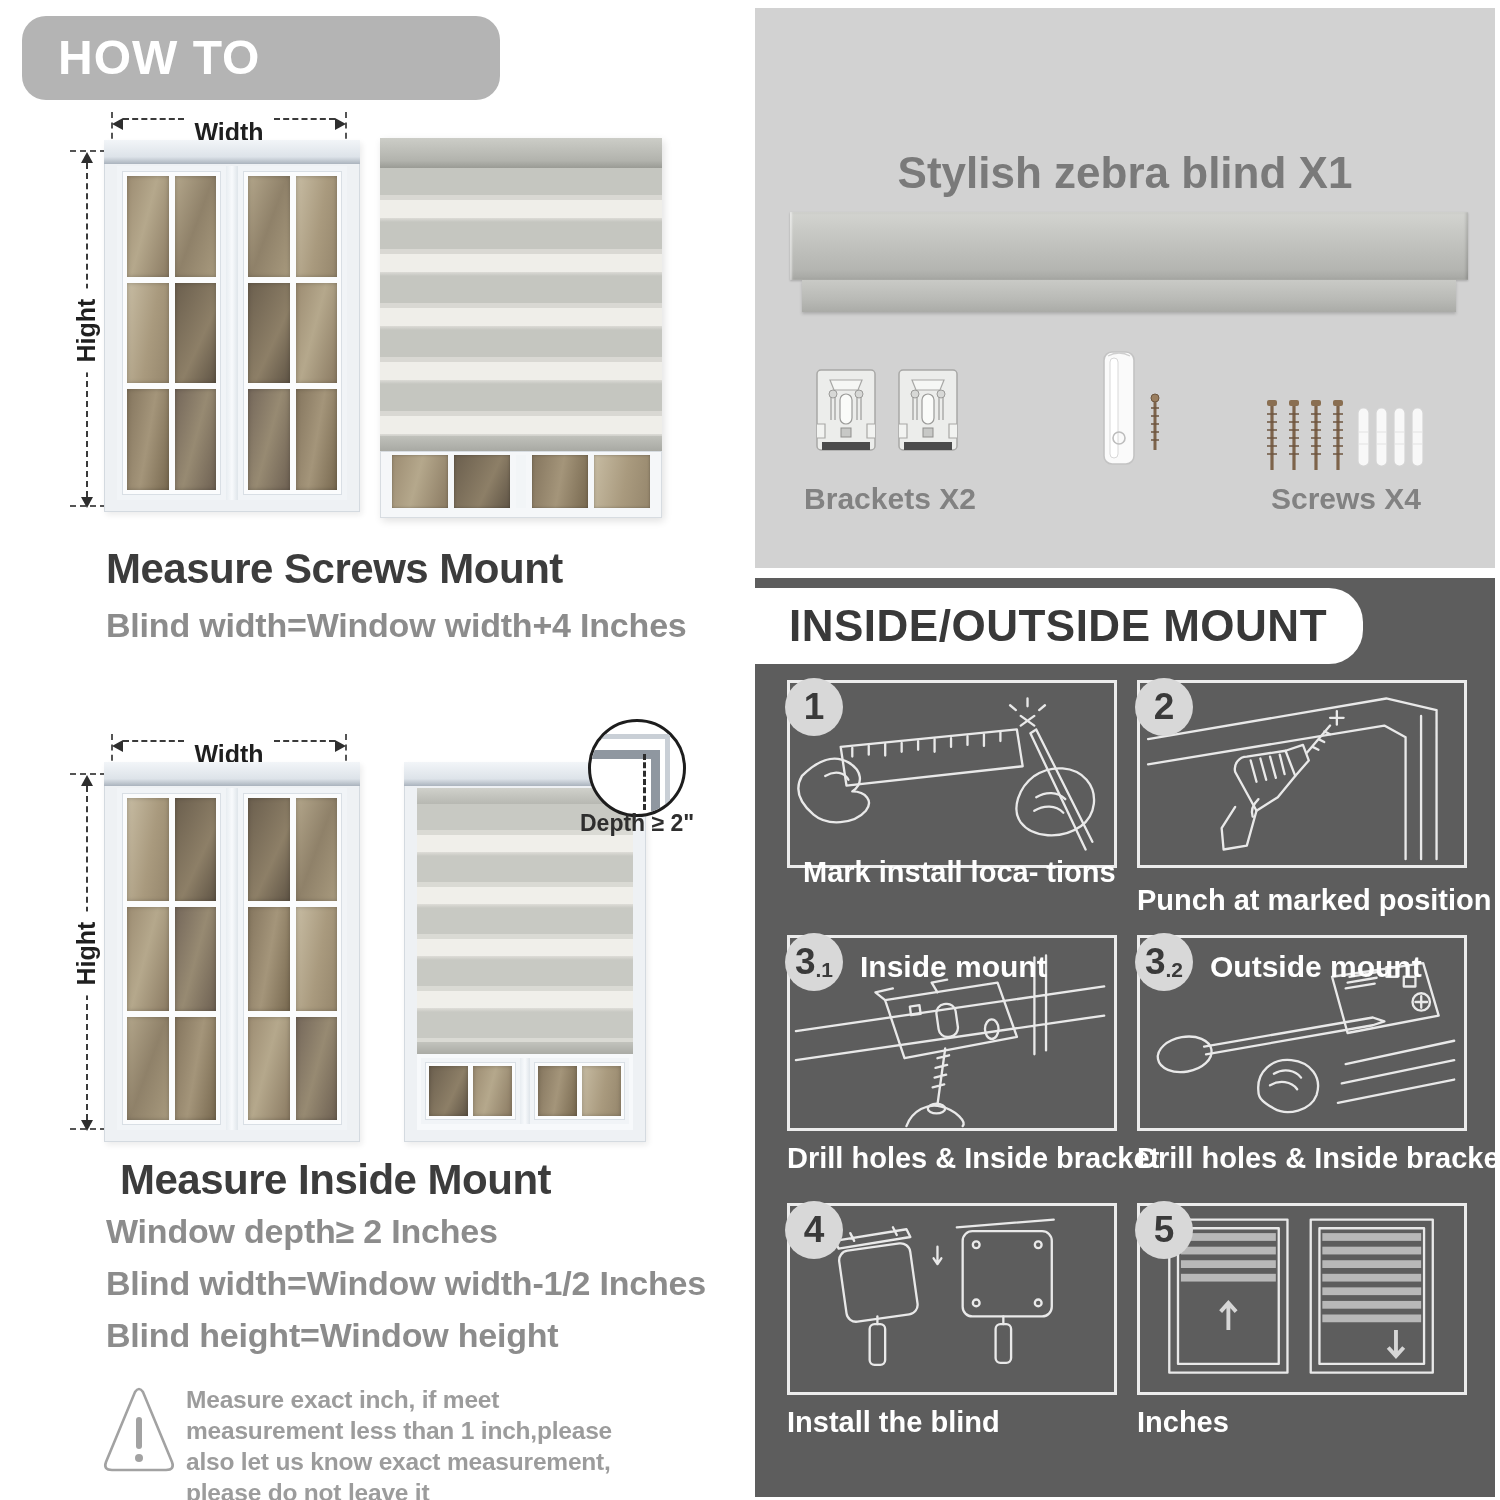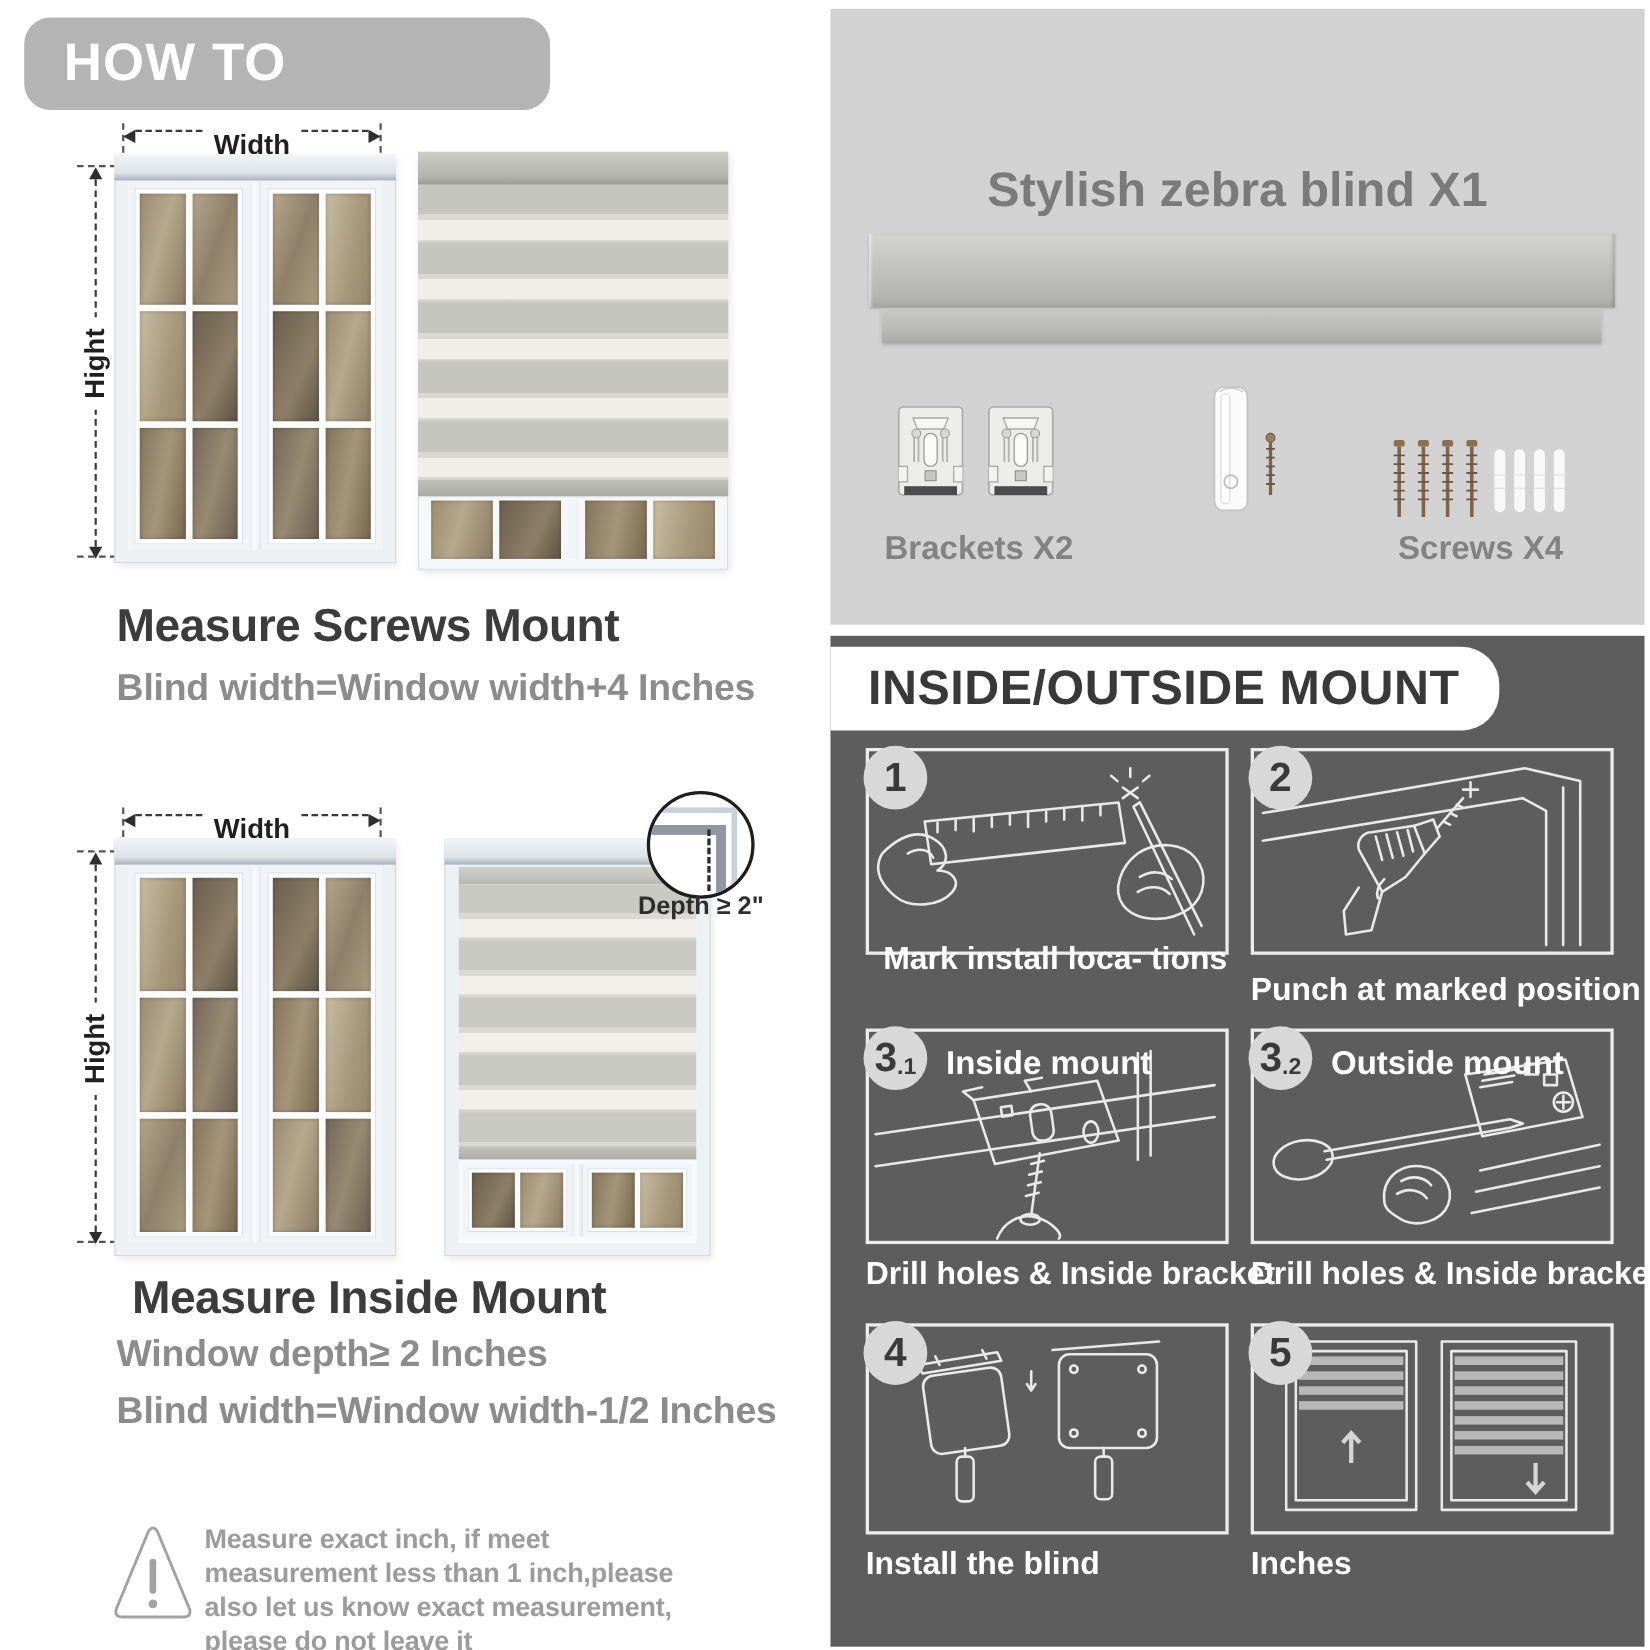--- a/index.html
+++ b/index.html
@@ -228,20 +228,21 @@
   <div class="abs depth-circle" style="left:588px;top:719px;">
     <div class="dc-l2"></div>
     <div class="dc-l1"></div>
     <div class="dc-dash"></div>
   </div>
   <div class="abs depth-note" style="left:580px;top:810px;">Depth ≥ 2"</div>
 
   <div class="abs section-heading" style="left:106px;top:1156px;margin-left:14px;">Measure Inside Mount</div>
   <div class="abs body-line" style="left:106px;top:1212px;">Window depth≥ 2 Inches</div>
   <div class="abs body-line" style="left:106px;top:1264px;">Blind width=Window width-1/2 Inches</div>
+  <div class="abs body-line" style="left:106px;top:1316px;">Blind height=Window height</div>
 
   <svg class="abs" style="left:102px;top:1384px;" width="74" height="90" viewBox="0 0 74 90">
     <path d="M33,8 Q37,2 41,8 L70,78 Q73,86 64,86 L10,86 Q1,86 4,78 Z" fill="none" stroke="#a2a2a2" stroke-width="2.6"></path>
     <path d="M37,36 L37,62" stroke="#a2a2a2" stroke-width="6" stroke-linecap="round"></path>
     <circle cx="37" cy="74" r="4" fill="#a2a2a2"></circle>
   </svg>
   <div class="abs warn-text" style="left:186px;top:1384px;width:468px;">Measure exact inch, if meet measurement less than 1 inch,please also let us know exact measurement, please do not leave it</div>
 
   <div class="abs panel-light"></div>
   <div class="abs blind-label">Stylish zebra blind X1</div>

